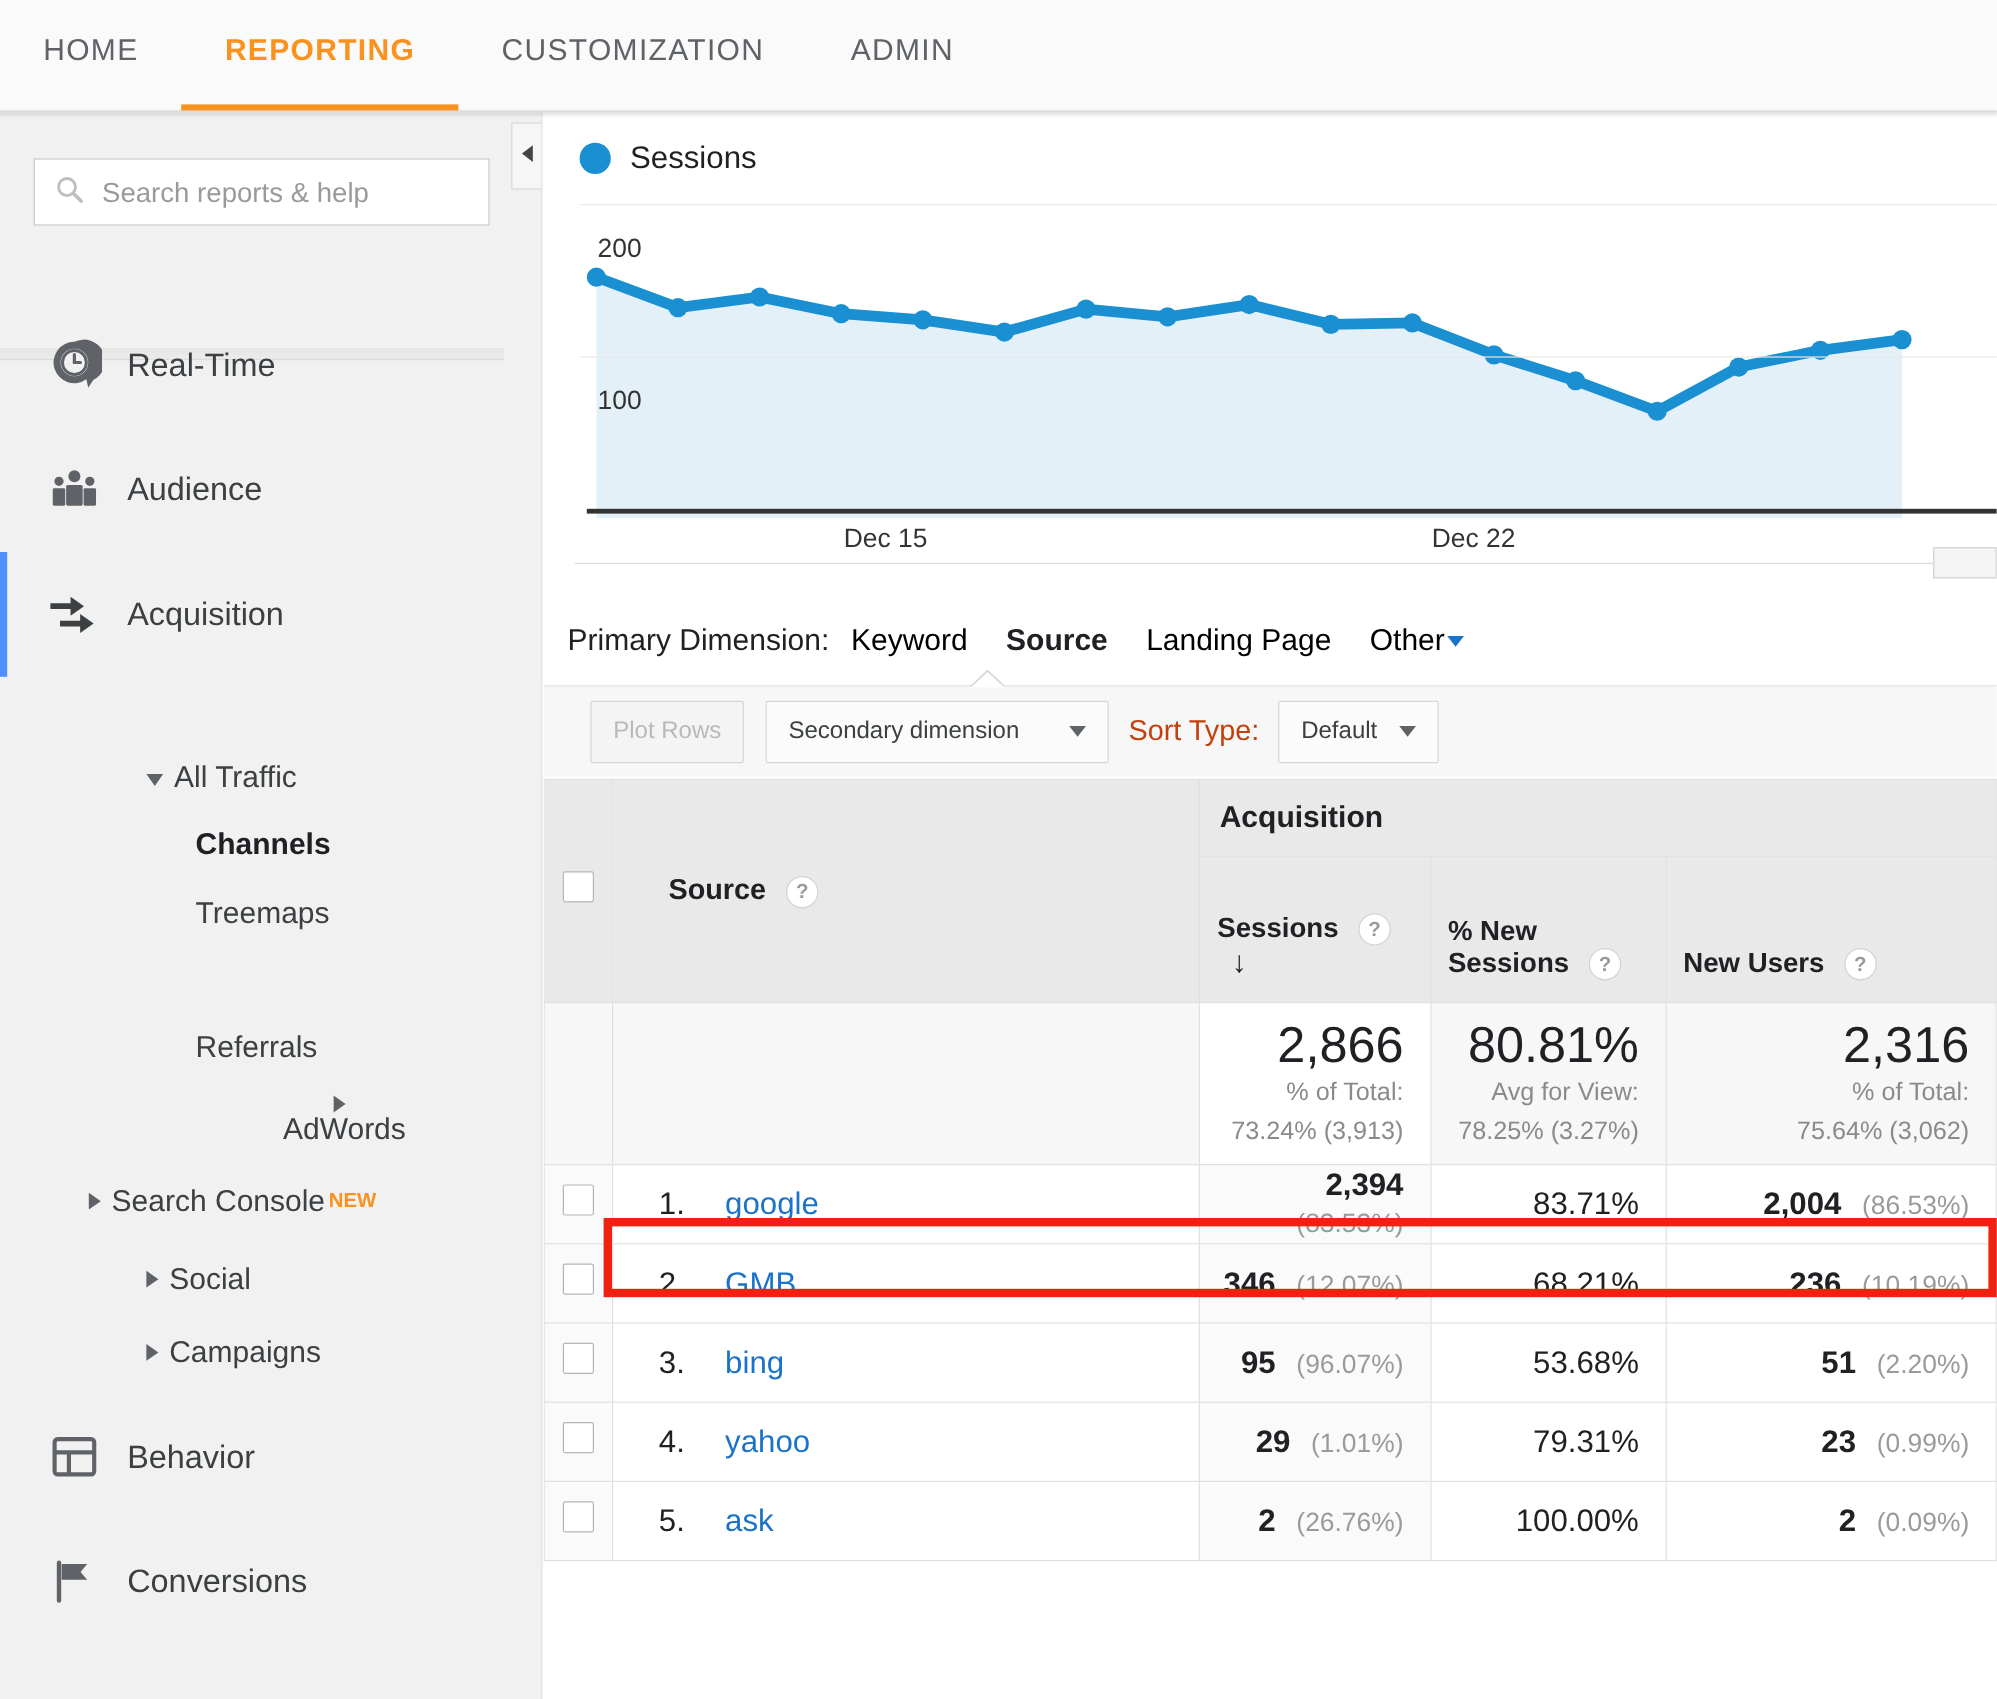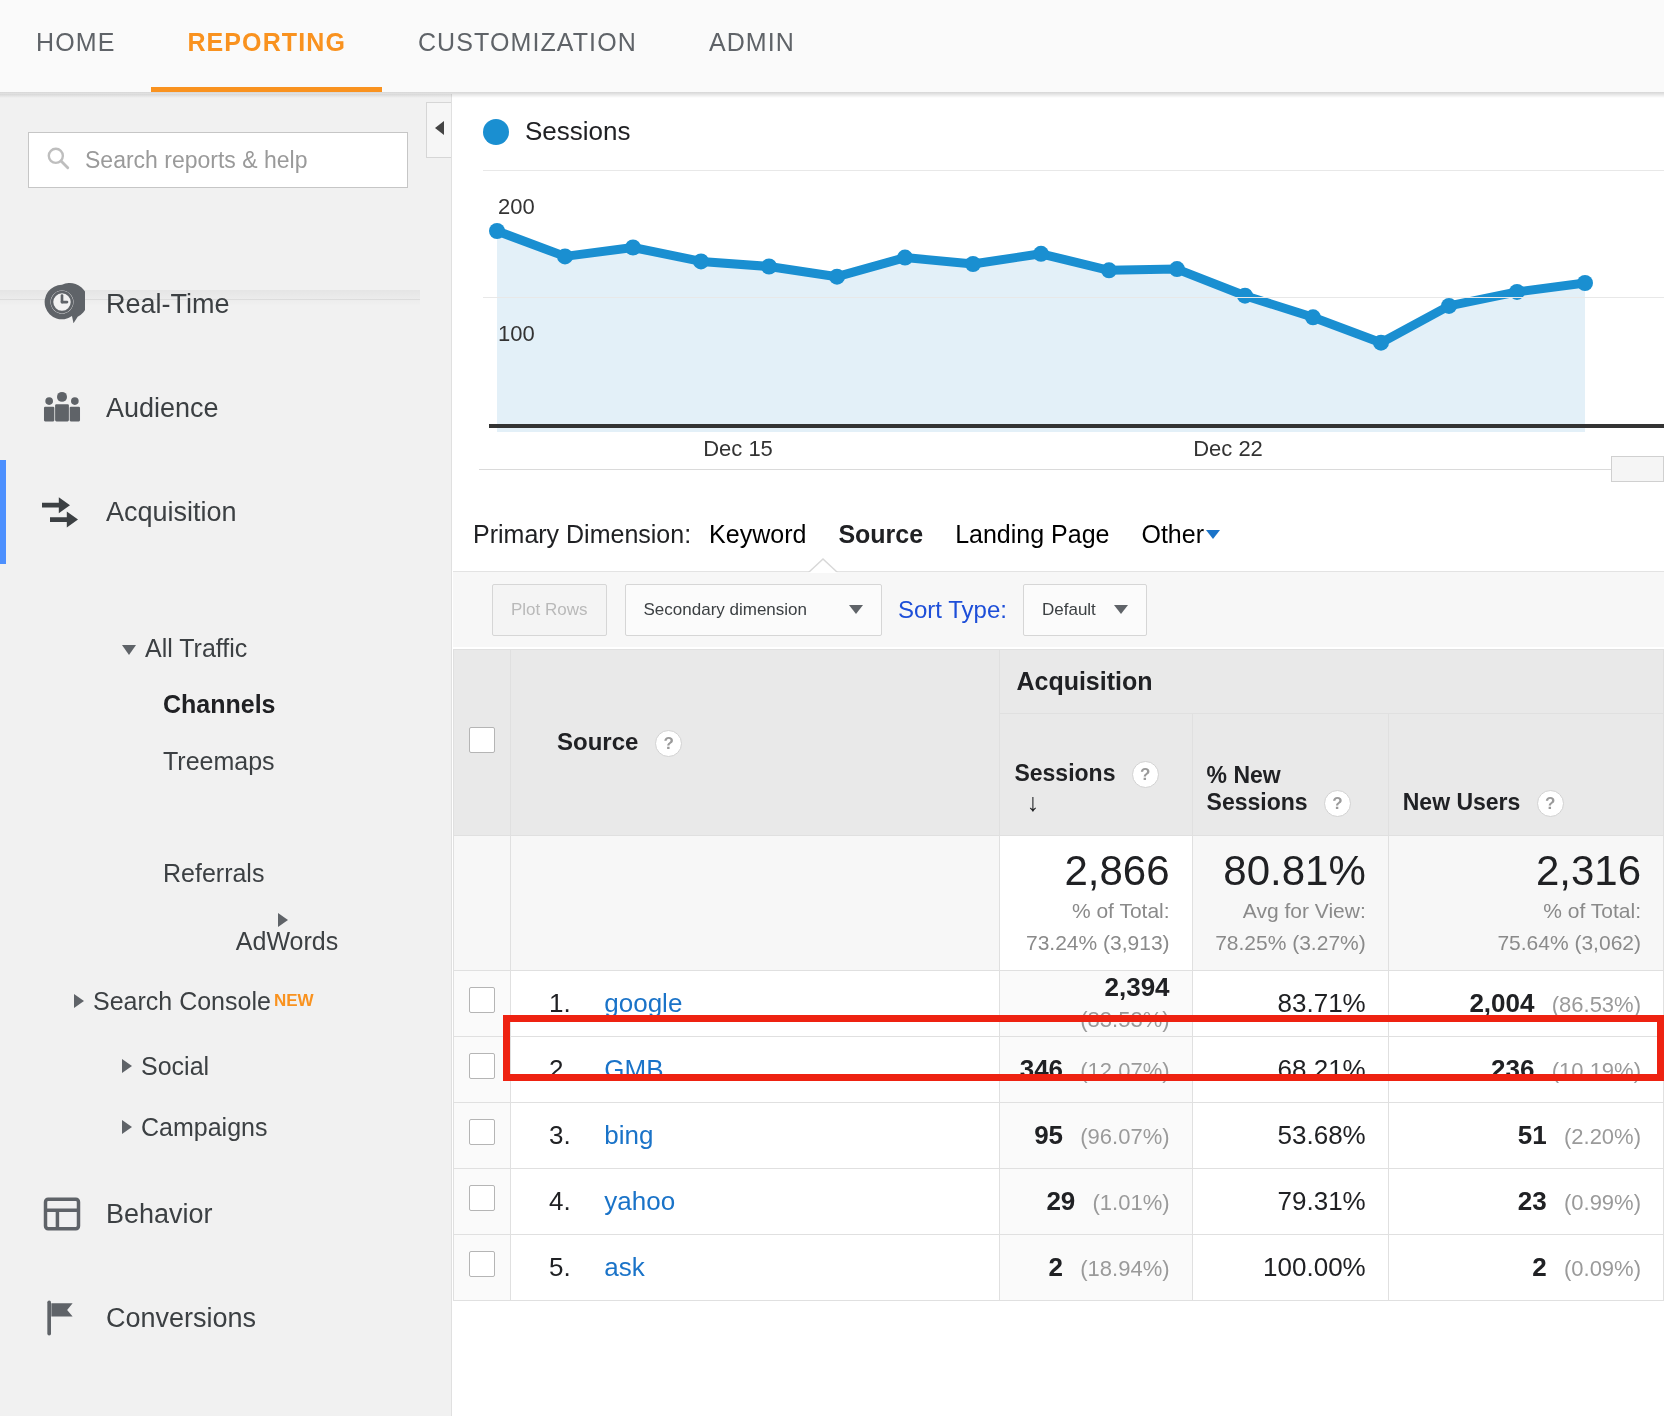--- a/index.html
+++ b/index.html
@@ -179,29 +179,29 @@
 
   
   #toolbar {
     position: absolute; left: 0; top: 477px; width: 1211px; height: 76px;
     background: #f7f7f7; border-top: 1px solid #e3e3e3;
     display: flex; align-items: center;
   }
   .tb-btn {
     height: 52px; border: 1px solid #d6d6d6; background: #fbfbfb;
     display: flex; align-items: center; padding: 0 18px;
-    font-size: 17px; color: #3c4043; cursor: pointer; border-radius: 2px;
+    font-size: 20px; color: #3c4043; cursor: pointer; border-radius: 2px;
   }
   .tb-btn.disabled { color: #b9b9b9; background: #f4f4f4; cursor: default; }
   .tb-caret {
     width: 0; height: 0; margin-left: 18px;
     border-top: 9px solid #5f6368;
     border-left: 7px solid transparent; border-right: 7px solid transparent;
   }
-  #sort-label { font-size: 24px; color: #1d4ed8; margin: 0 16px; }
+  #sort-label { font-size: 24px; color: #c2410c; margin: 0 16px; }
 
   
   #table { position: absolute; left: 0; top: 555px; width: 1211px; }
   table { border-collapse: collapse; width: 1211px; table-layout: fixed; }
   th, td { border: 1px solid #e0e0e0; }
   .c-check { width: 57px; }
   .c-src   { width: 489px; }
   .c-sess  { width: 192px; }
   .c-new   { width: 196px; }
   .c-users { width: 275px; }
@@ -601,21 +601,21 @@
         </tr>
 
         <tr>
           <td class="row-td td-check"><span class="cbx"></span></td>
           <td class="row-td td-src">
             <span class="rank">5.</span>
             <span class="lnk">ask</span>
           </td>
           <td class="row-td td-num shade">
             <span class="num-main">2</span>
-            <span class="num-pct">(18.94%)</span>
+            <span class="num-pct">(26.76%)</span>
           </td>
           <td class="row-td td-num">
             <span>100.00%</span>
           </td>
           <td class="row-td td-num">
             <span class="num-main">2</span>
             <span class="num-pct">(0.09%)</span>
           </td>
         </tr>
 

